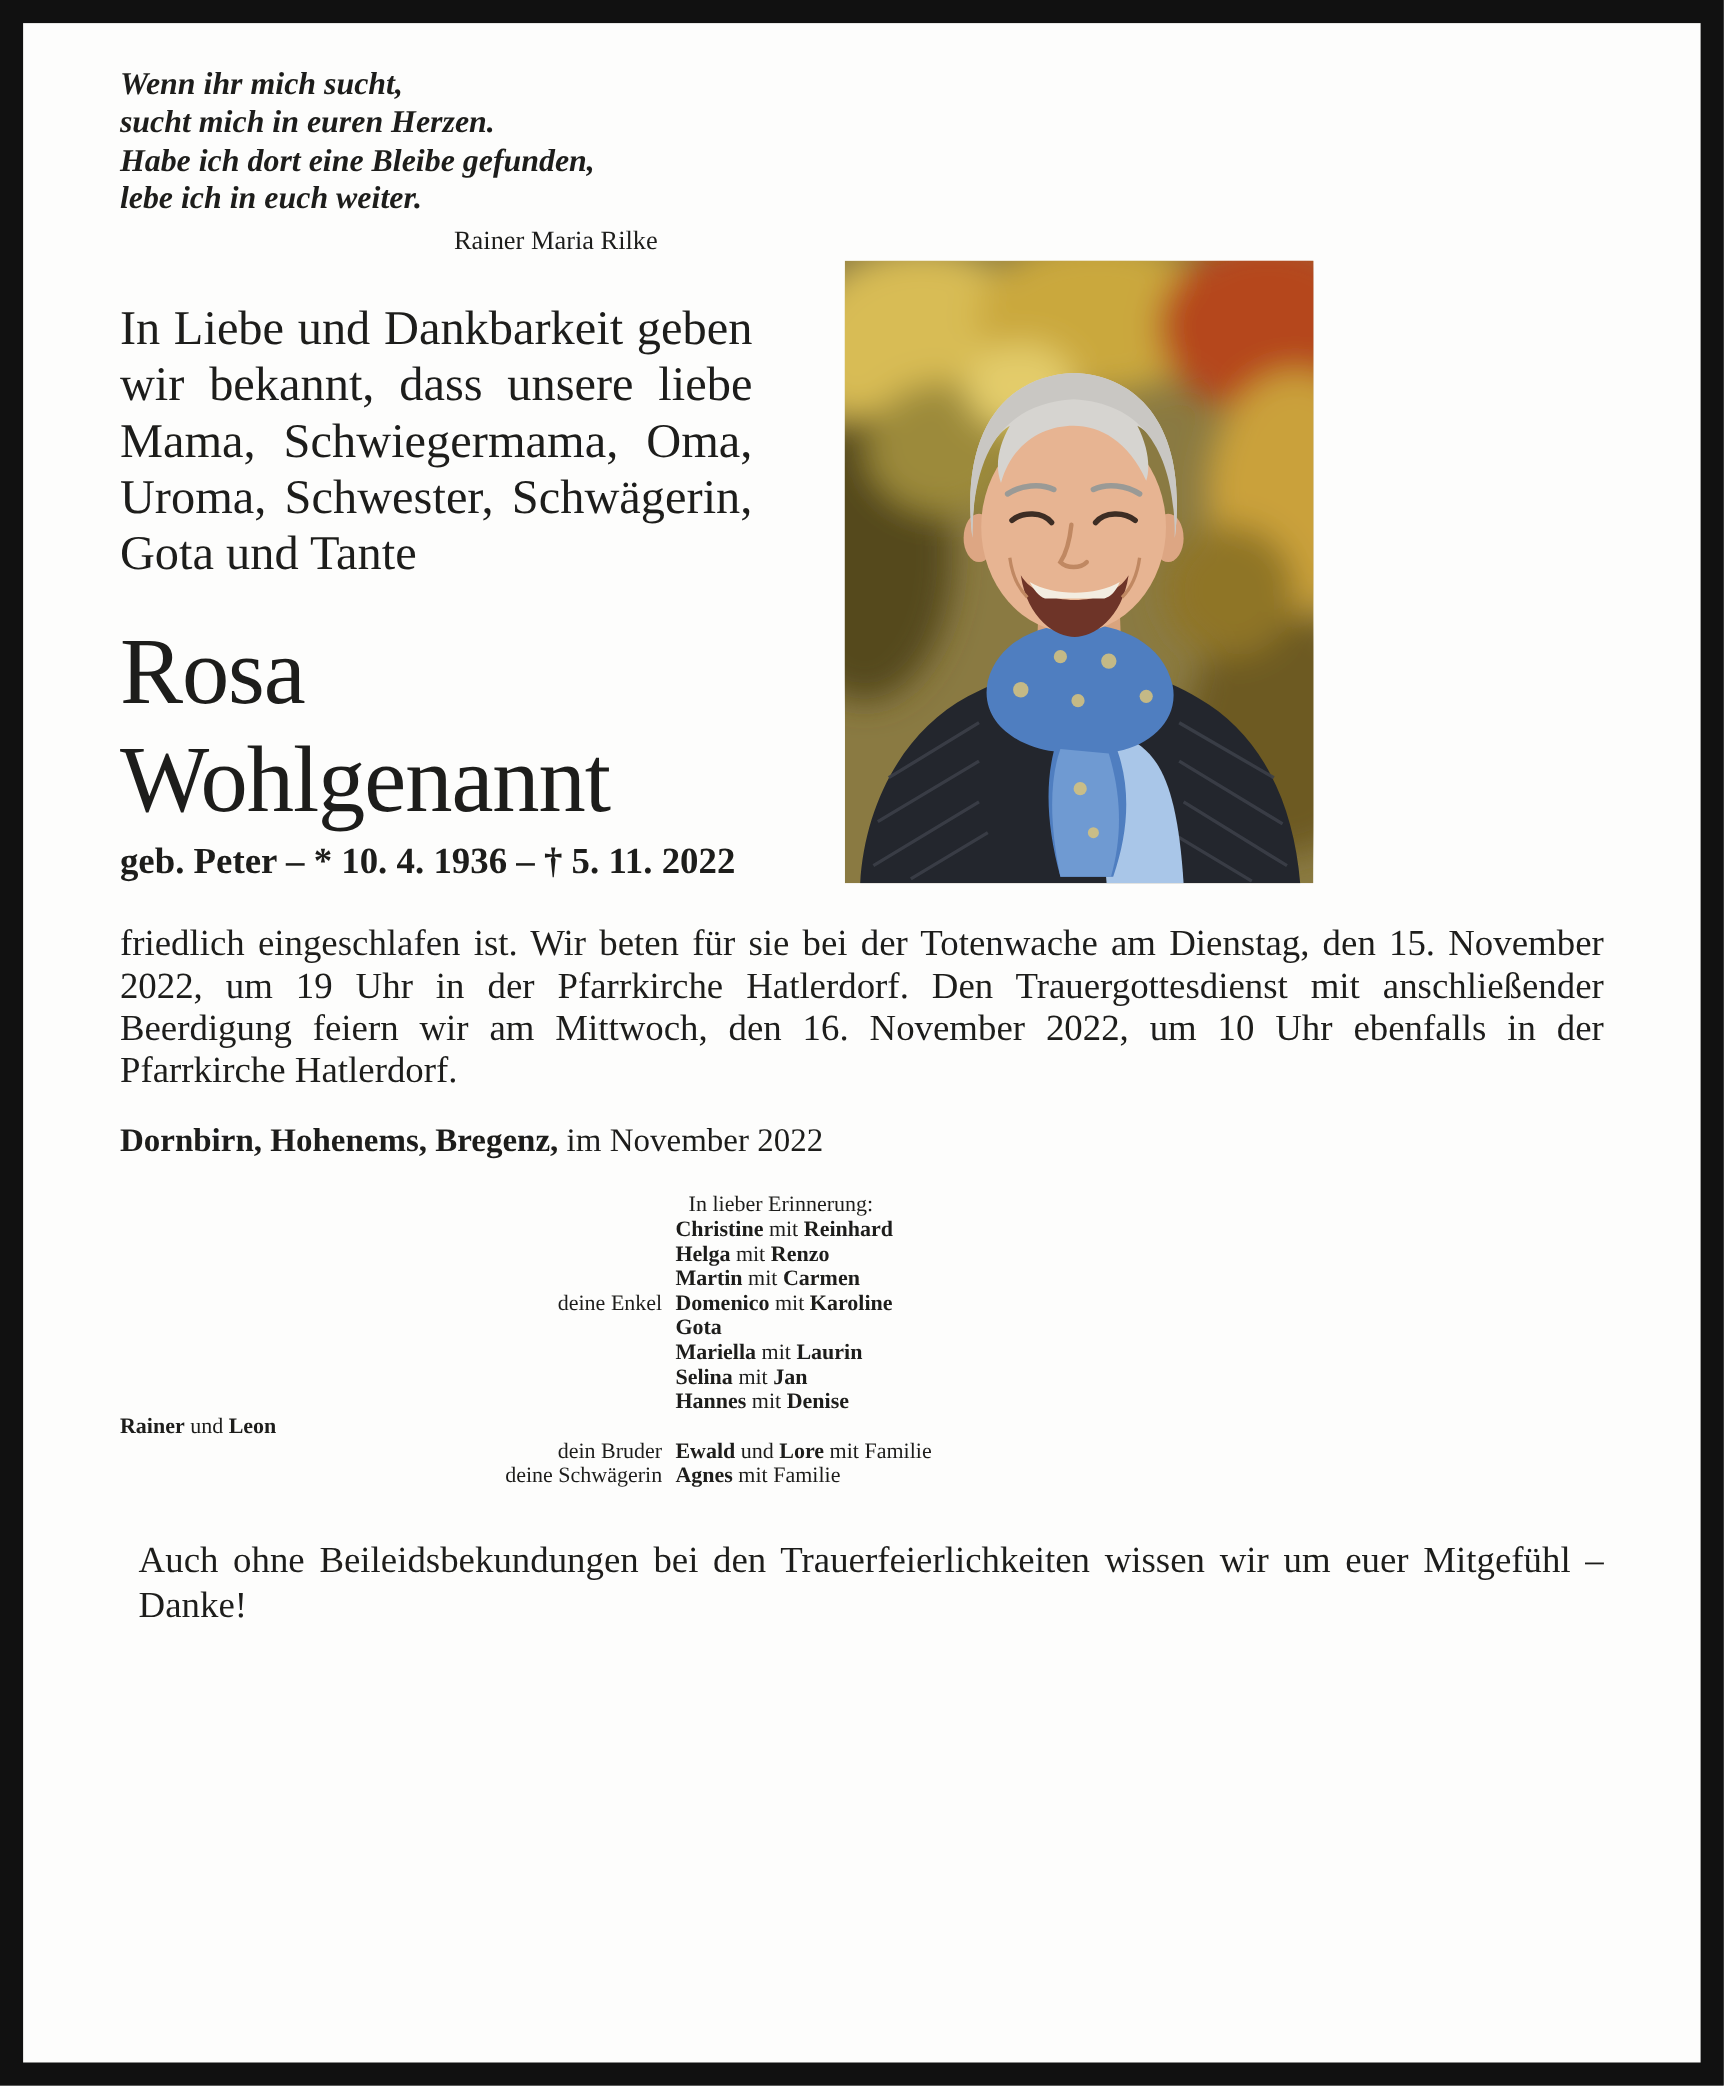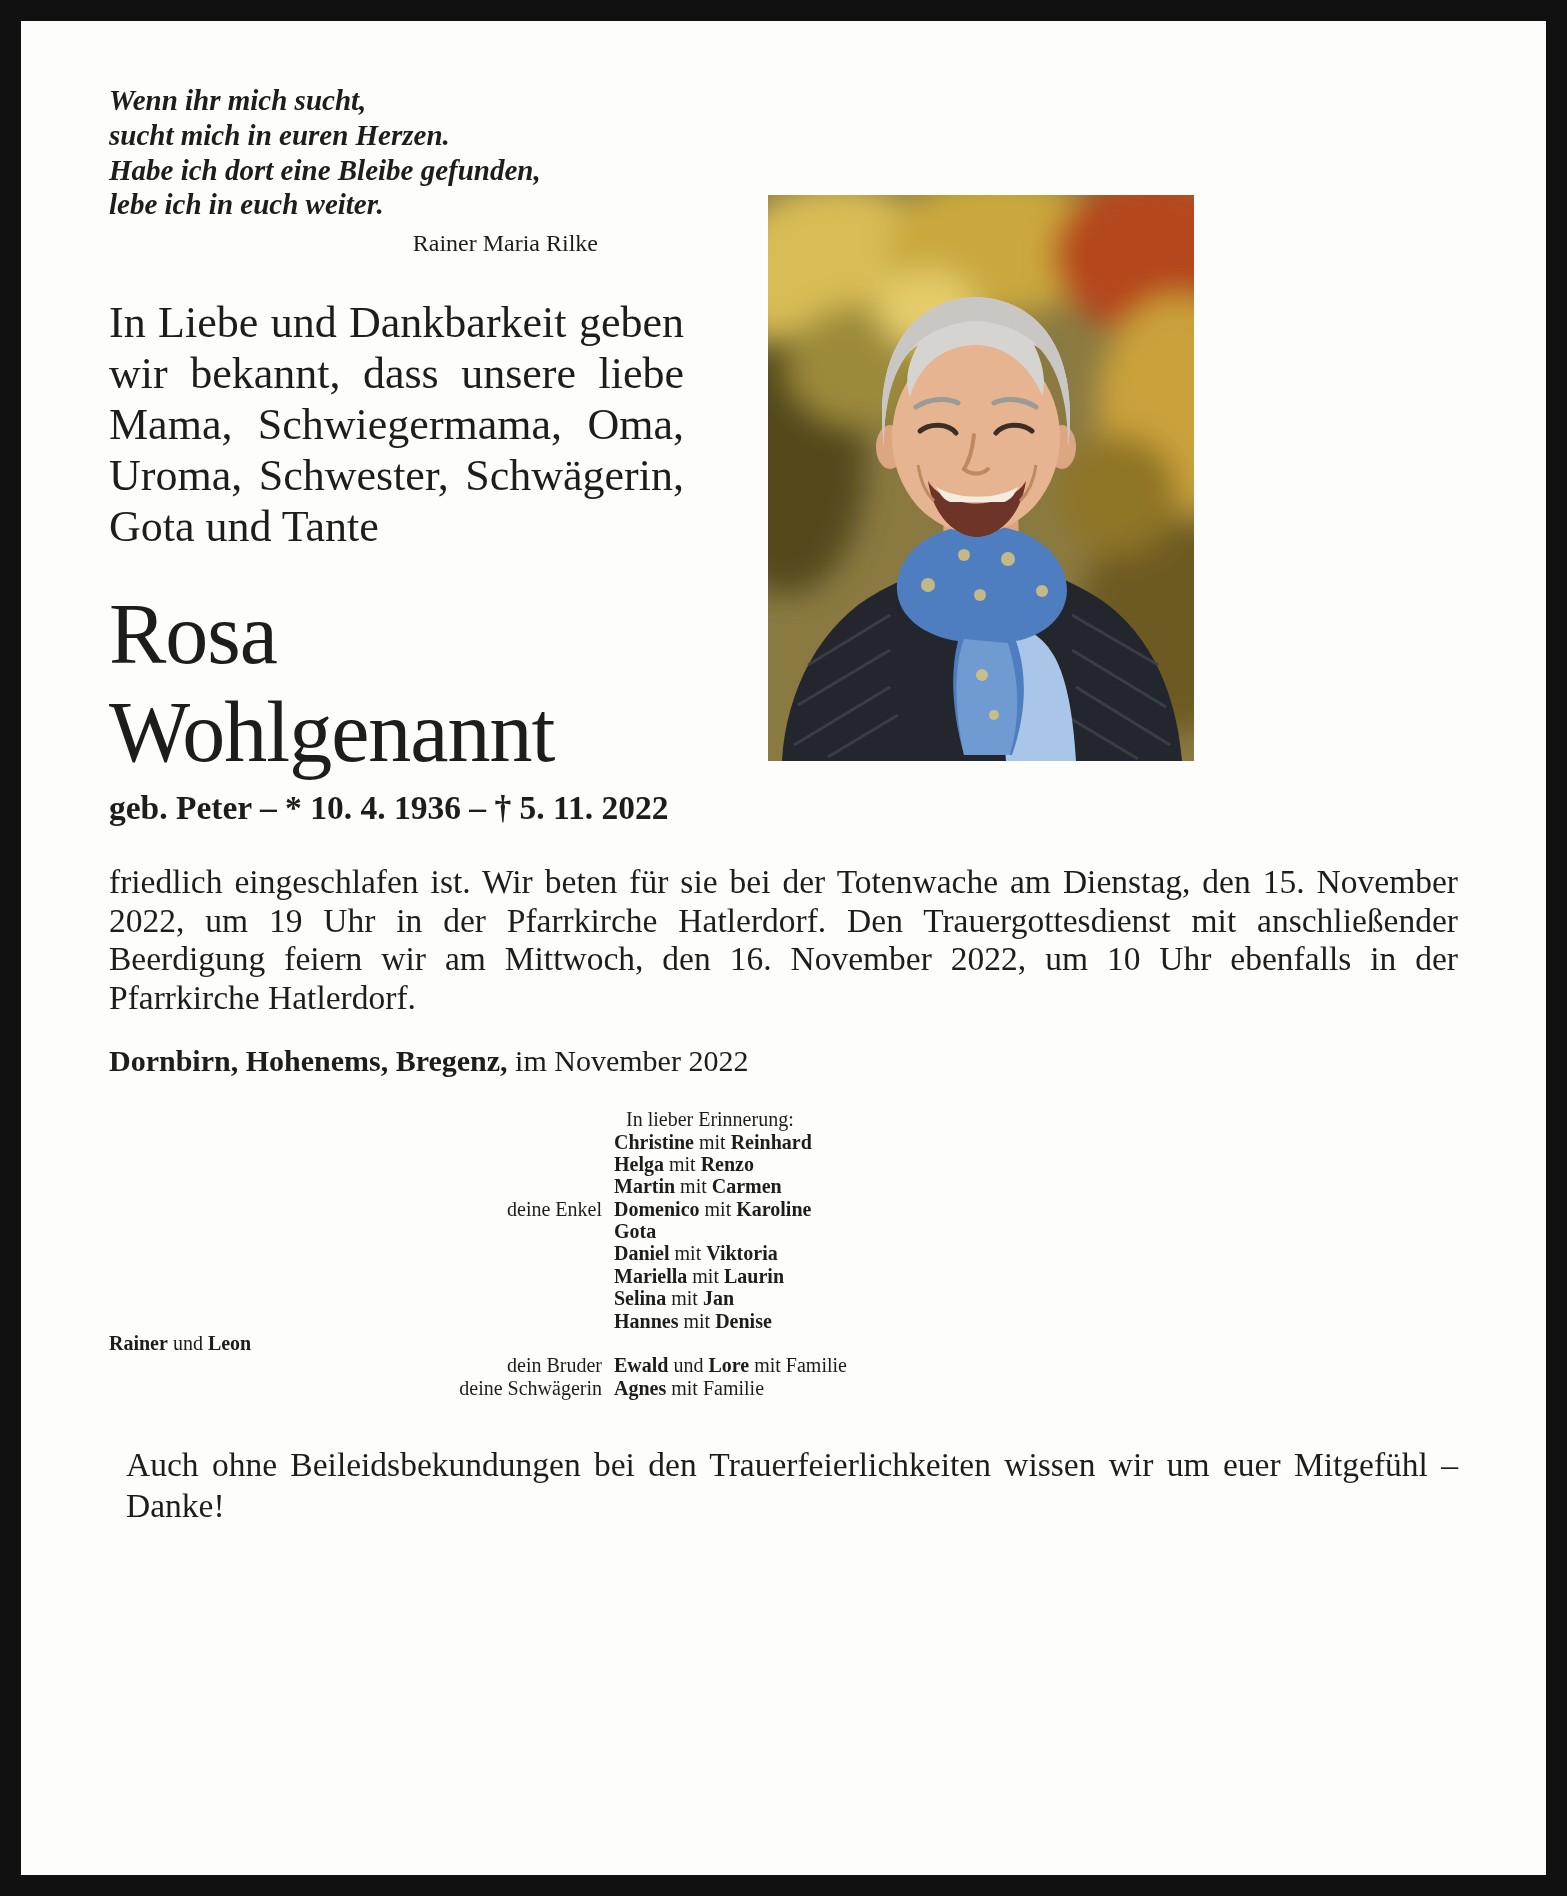--- a/index.html
+++ b/index.html
@@ -16,21 +16,21 @@
   .sheet {
     width: 100%; height: 100%;
     background: #fdfdfc;
     color: #1d1d1b;
     padding: 38px 88px 0 88px;
     overflow: hidden;
     position: relative;
   }
 
   
-  .top { display: flex; align-items: center; margin-top: 24px; }
+  .top { display: flex; align-items: flex-end; }
   .left-col { width: 575px; flex: none; }
   .photo-wrap { flex: none; margin-left: 84px; margin-top: 46px; }
   .photo { width: 426px; height: 566px; display: block; }
 
   .poem {
     font-style: italic;
     font-weight: bold;
     font-size: 29px;
     line-height: 1.2;
   }
@@ -225,24 +225,20 @@
           <div class="mem-row">
             <span class="mem-label">deine Enkel</span>
             <span class="mem-names"><span class="b">Domenico</span><span> mit </span><span class="b">Karoline</span></span>
           </div>
           <div class="mem-row">
             <span class="mem-label"></span>
             <span class="mem-names"><span class="b">Gota</span></span>
           </div>
           <div class="mem-row">
             <span class="mem-label"></span>
-            <span class="mem-names"><span class="b">Daniel</span><span> mit </span><span class="b">Viktoria</span></span>
-          </div>
-          <div class="mem-row">
-            <span class="mem-label"></span>
             <span class="mem-names"><span class="b">Mariella</span><span> mit </span><span class="b">Laurin</span></span>
           </div>
           <div class="mem-row">
             <span class="mem-label"></span>
             <span class="mem-names"><span class="b">Selina</span><span> mit </span><span class="b">Jan</span></span>
           </div>
           <div class="mem-row">
             <span class="mem-label"></span>
             <span class="mem-names"><span class="b">Hannes</span><span> mit </span><span class="b">Denise</span></span>
           </div>

